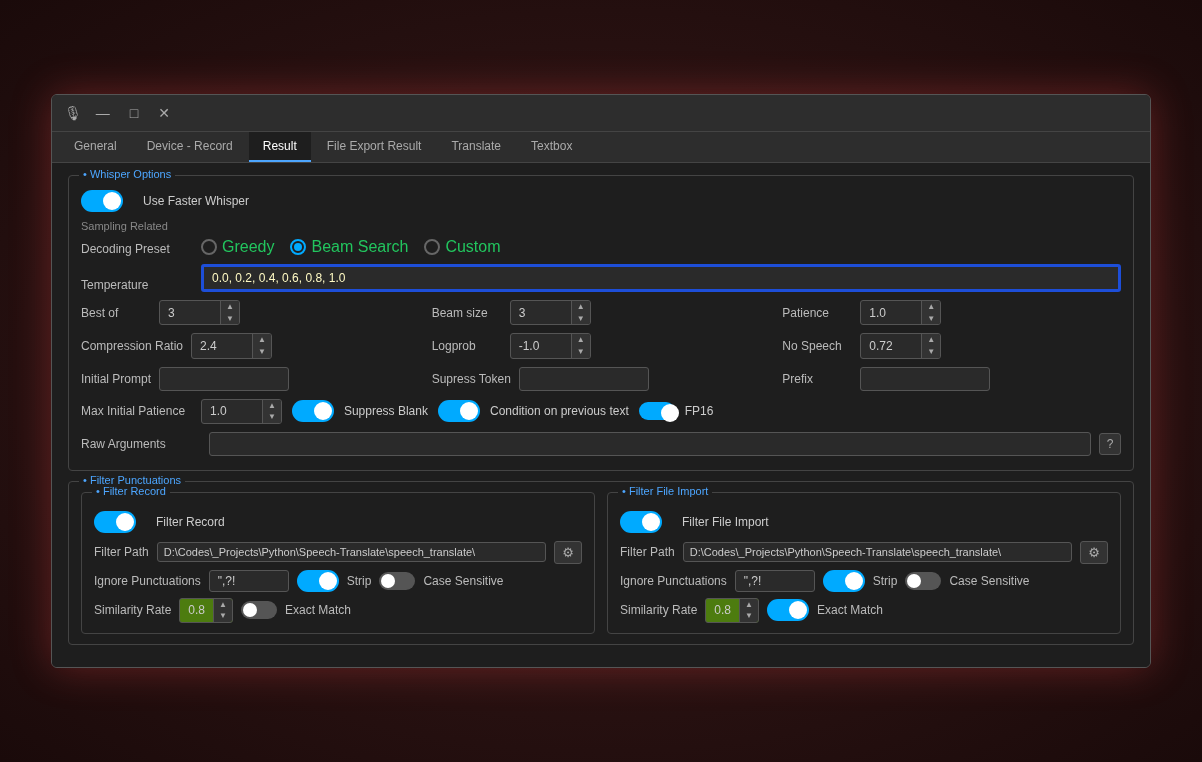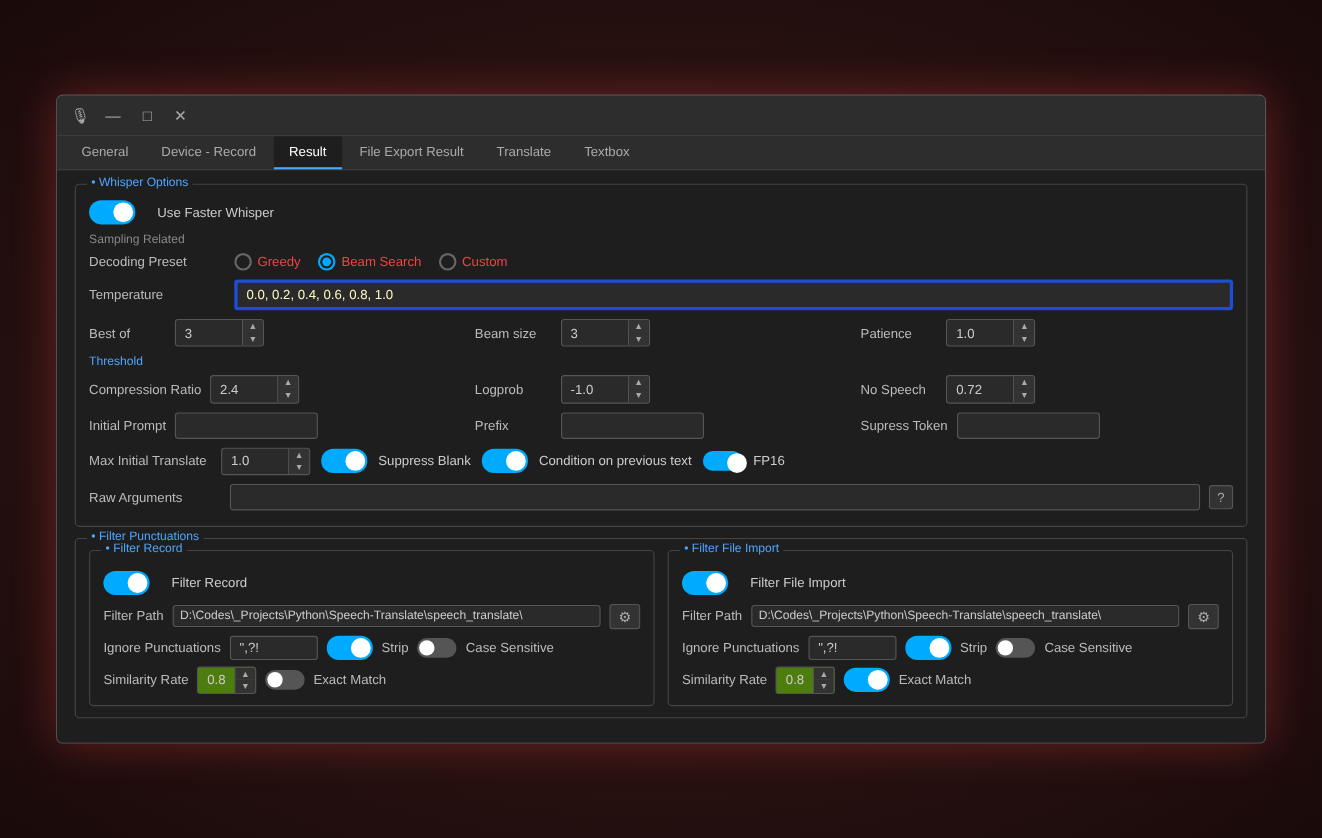--- a/index.html
+++ b/index.html
@@ -86,42 +86,42 @@
       position: absolute;
       top: 2px; left: 22px;
       transition: left 0.2s;
     }
     .toggle-label { color: #ccc; font-size: 12px; }
     .sub-section-label {
       font-size: 11px; color: #888;
       margin-bottom: 6px; margin-top: 4px;
     }
     .form-row {
-      display: flex; align-items: center; gap: 12px;
+      display: flex; align-items: flex-end; 
       margin-bottom: 8px;
     }
     .form-label {
       color: #bbb; font-size: 12px;
       min-width: 120px;
     }
     .radio-group { display: flex; gap: 16px; align-items: center; }
     .radio-item { display: flex; align-items: center; gap: 5px; cursor: pointer; }
     .radio-outer {
       width: 16px; height: 16px;
       border: 2px solid #666;
       border-radius: 50%;
       display: flex; align-items: center; justify-content: center;
     }
     .radio-outer.selected { border-color: #00aaff; }
     .radio-inner {
       width: 8px; height: 8px;
       background: #00aaff;
       border-radius: 50%;
     }
-    .radio-label { color: #ef4444; font-size: 12px; }
+    .radio-label { color: #22c55e; font-size: 16px; }
     .number-input-wrap {
       display: flex; align-items: center;
       background: #2a2a2a;
       border: 1px solid #555;
       border-radius: 3px;
       overflow: hidden;
     }
     .number-input-val {
       color: #ccc; font-size: 12px;
       padding: 4px 8px;
@@ -335,21 +335,20 @@
           <div class="number-input-wrap">
             <span class="number-input-val">1.0</span>
             <div class="number-arrows">
               <button class="arrow-btn">▲</button>
               <button class="arrow-btn">▼</button>
             </div>
           </div>
         </div>
       </div>
 
-      <div class="threshold-label">Threshold</div>
 
       <div class="three-cols">
         <div class="col-item">
           <span class="col-label">Compression Ratio</span>
           <div class="number-input-wrap">
             <span class="number-input-val">2.4</span>
             <div class="number-arrows">
               <button class="arrow-btn">▲</button>
               <button class="arrow-btn">▼</button>
             </div>
@@ -376,31 +375,31 @@
           </div>
         </div>
       </div>
 
       <div class="three-cols">
         <div class="col-item">
           <span class="col-label">Initial Prompt</span>
           <input type="text" class="small-input" style="">
         </div>
         <div class="col-item">
+          <span class="col-label">Supress Token</span>
+          <input type="text" class="small-input" style="">
+        </div>
+        <div class="col-item">
           <span class="col-label">Prefix</span>
           <input type="text" class="small-input" style="">
         </div>
-        <div class="col-item">
-          <span class="col-label">Supress Token</span>
-          <input type="text" class="small-input" style="">
-        </div>
       </div>
 
       <div class="inline-row">
-        <span class="inline-label">Max Initial Translate</span>
+        <span class="inline-label">Max Initial Patience</span>
         <div class="number-input-wrap">
           <span class="number-input-val">1.0</span>
           <div class="number-arrows">
             <button class="arrow-btn">▲</button>
             <button class="arrow-btn">▼</button>
           </div>
         </div>
         <div class="toggle"></div>
         <span class="toggle-label">Suppress Blank</span>
         <div class="toggle"></div>

